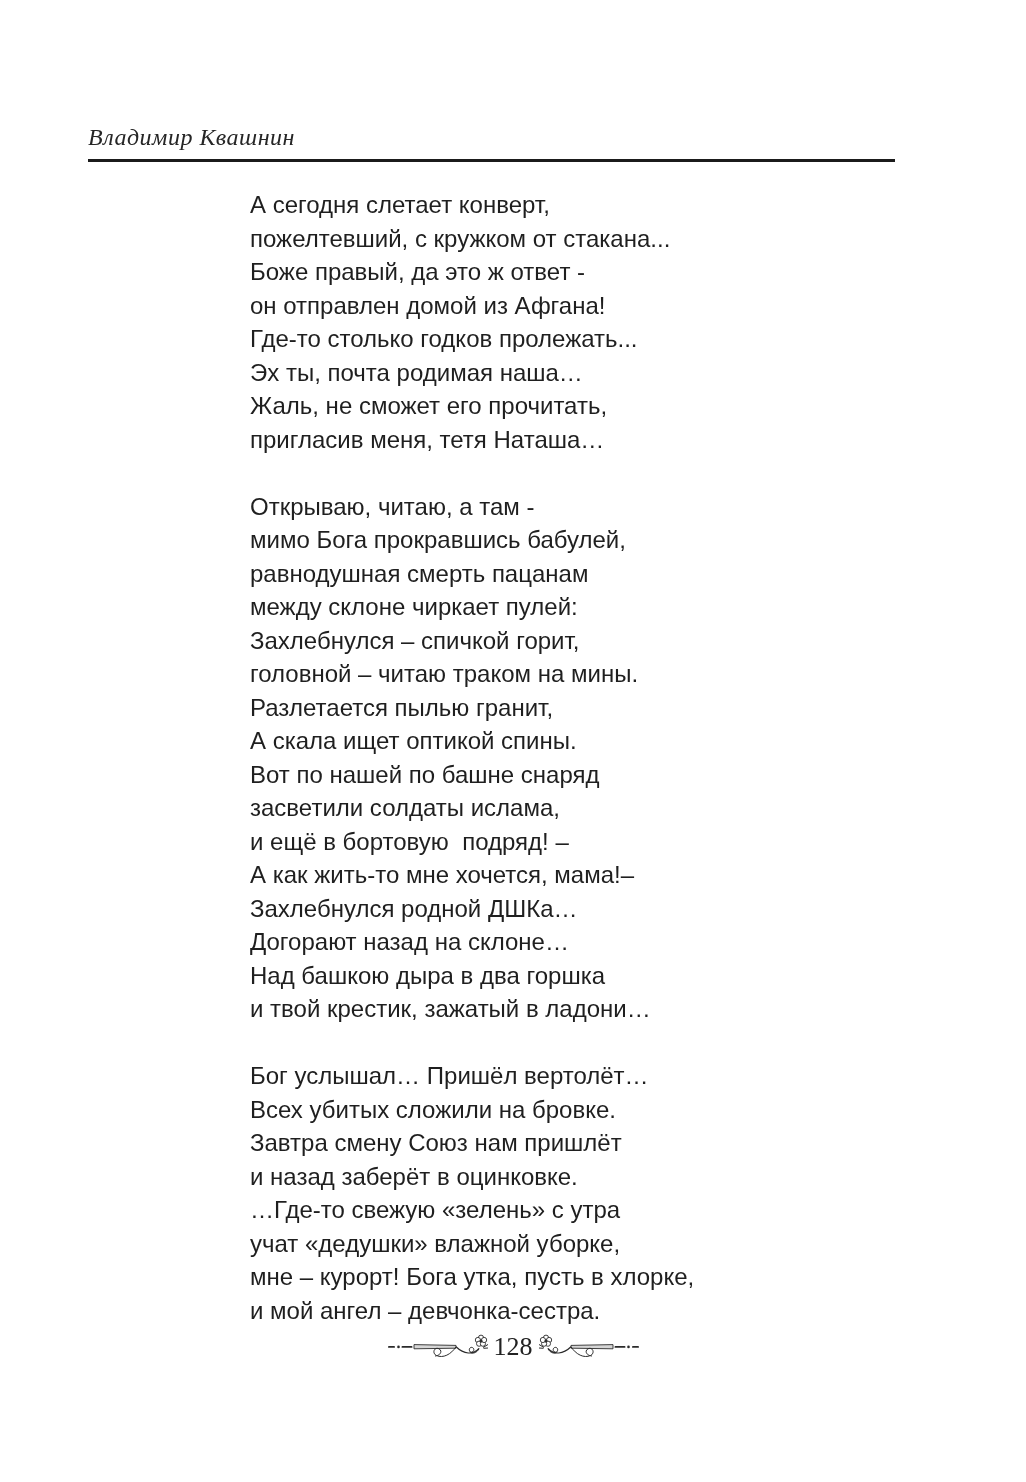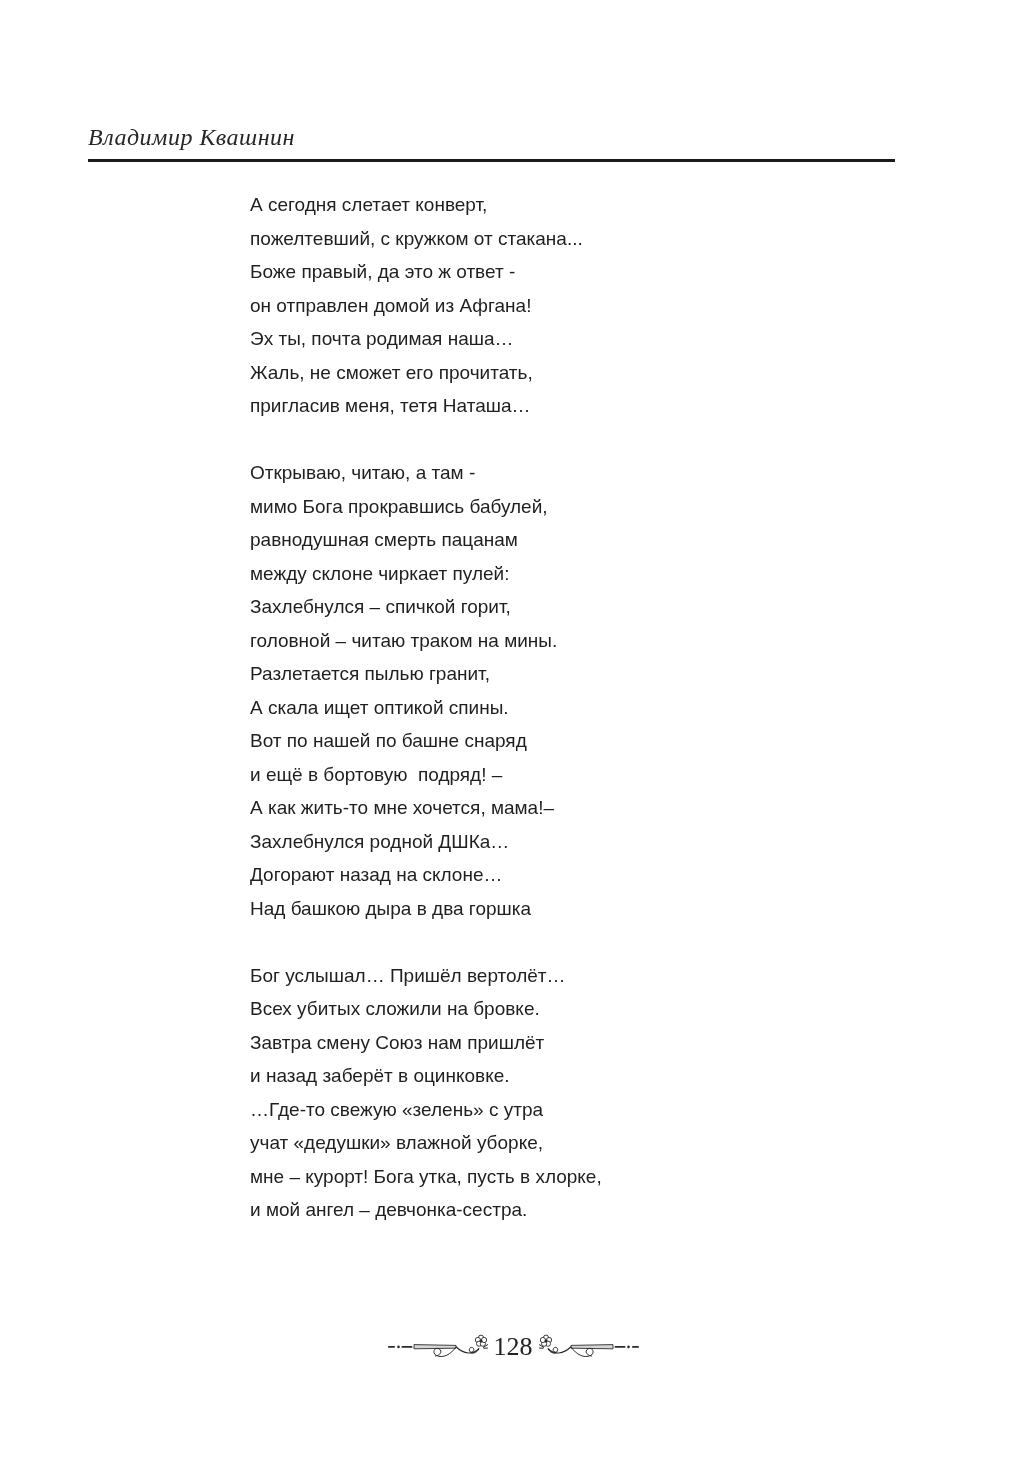--- a/index.html
+++ b/index.html
@@ -39,21 +39,21 @@
     height: 3px;
     background: var(--rule, #1b1b1b);
     border: none;
   }
   
   .poem {
     position: absolute;
     left: 250px;
     top: 188px;
     width: 700px;
-    font-size: 19px;
+    font-size: 24px;
     line-height: 33.5px;
     color: var(--text, #1f1f1f);
   }
   .stanza {
     margin: 0 0 33.5px 0;
   }
   .stanza:last-child { margin-bottom: 0; }
   .poem-line {
     white-space: pre-wrap;
   }
@@ -92,39 +92,42 @@
     <div class="author">Владимир Квашнин</div>
     <div class="header-rule"></div>
   </div>
 
   <div class="poem">
       <div class="stanza">
         <div class="poem-line">А сегодня слетает конверт,</div>
         <div class="poem-line">пожелтевший, с кружком от стакана...</div>
         <div class="poem-line">Боже правый, да это ж ответ -</div>
         <div class="poem-line">он отправлен домой из Афгана!</div>
+        <div class="poem-line">Где-то столько годков пролежать...</div>
         <div class="poem-line">Эх ты, почта родимая наша…</div>
         <div class="poem-line">Жаль, не сможет его прочитать,</div>
         <div class="poem-line">пригласив меня, тетя Наташа…</div>
       </div>
       <div class="stanza">
         <div class="poem-line">Открываю, читаю, а там -</div>
         <div class="poem-line">мимо Бога прокравшись бабулей,</div>
         <div class="poem-line">равнодушная смерть пацанам</div>
         <div class="poem-line">между склоне чиркает пулей:</div>
         <div class="poem-line">Захлебнулся – спичкой горит,</div>
         <div class="poem-line">головной – читаю траком на мины.</div>
         <div class="poem-line">Разлетается пылью гранит,</div>
         <div class="poem-line">А скала ищет оптикой спины.</div>
         <div class="poem-line">Вот по нашей по башне снаряд</div>
+        <div class="poem-line">засветили солдаты ислама,</div>
         <div class="poem-line">и ещё в бортовую  подряд! –</div>
         <div class="poem-line">А как жить-то мне хочется, мама!–</div>
         <div class="poem-line">Захлебнулся родной ДШКа…</div>
         <div class="poem-line">Догорают назад на склоне…</div>
         <div class="poem-line">Над башкою дыра в два горшка</div>
+        <div class="poem-line">и твой крестик, зажатый в ладони…</div>
       </div>
       <div class="stanza">
         <div class="poem-line">Бог услышал… Пришёл вертолёт…</div>
         <div class="poem-line">Всех убитых сложили на бровке.</div>
         <div class="poem-line">Завтра смену Союз нам пришлёт</div>
         <div class="poem-line">и назад заберёт в оцинковке.</div>
         <div class="poem-line">…Где-то свежую «зелень» с утра</div>
         <div class="poem-line">учат «дедушки» влажной уборке,</div>
         <div class="poem-line">мне – курорт! Бога утка, пусть в хлорке,</div>
         <div class="poem-line">и мой ангел – девчонка-сестра.</div>

